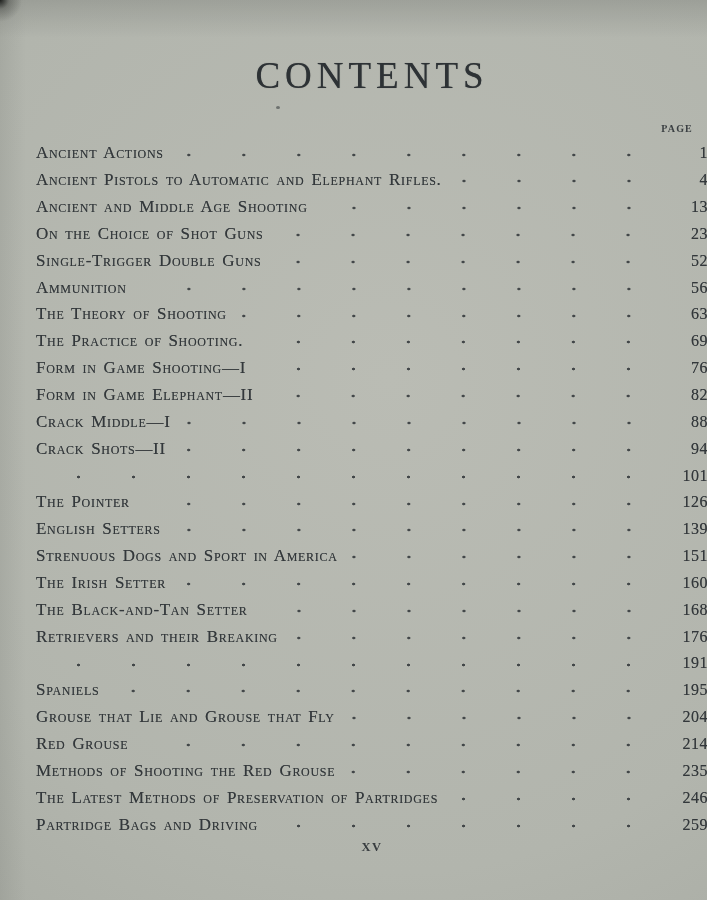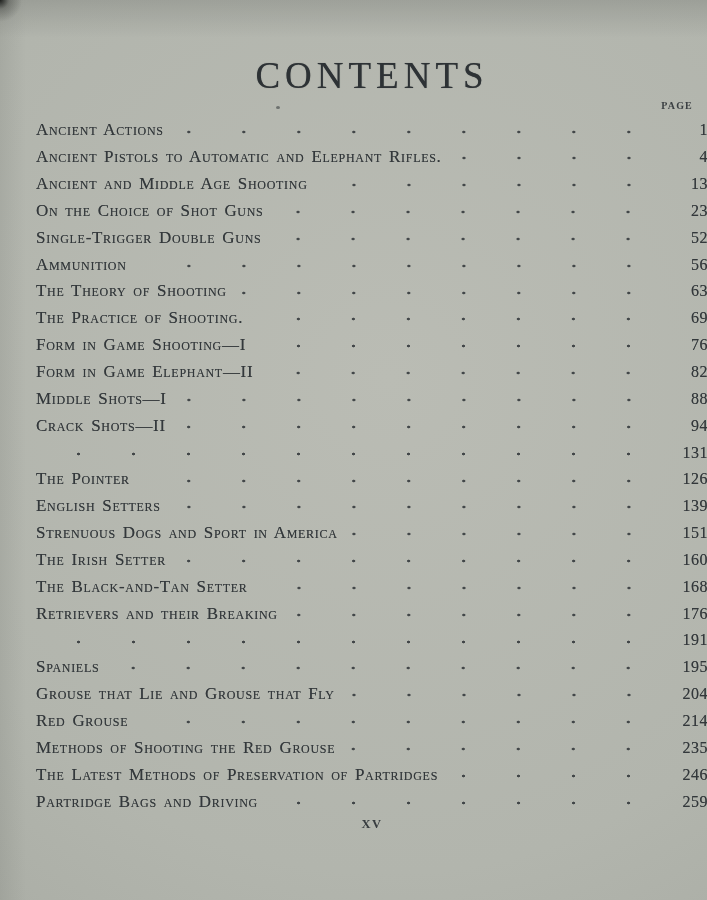--- a/index.html
+++ b/index.html
@@ -33,21 +33,21 @@
     letter-spacing: 5px;
     color: #2d3235;
     text-shadow: 0 0 0.7px rgba(45,50,53,0.65);
   }
   .speck {
     position: absolute; left: 276px; top: 106px;
     width: 4px; height: 3px; border-radius: 50%;
     background: rgba(50,54,56,0.55);
   }
   .page-col-label {
-    margin-top: 3px;
+    margin-top: 26px;
     text-align: right;
     padding-right: 15px;
     font-size: 10px;
     font-weight: bold;
     letter-spacing: 1.2px;
     color: #3a3f42;
   }
   .toc-list { margin-top: 6px; }
   .toc-row {
     display: flex;
@@ -150,34 +150,34 @@
     <span class="toc-page">76</span>
   </div>
 
   <div class="toc-row">
     <span class="toc-title">Form in Game Elephant—II</span>
     <span class="leader"></span>
     <span class="toc-page">82</span>
   </div>
 
   <div class="toc-row">
-    <span class="toc-title">Middle Shots—I</span>
+    <span class="toc-title">Crack Middle—I</span>
     <span class="leader"></span>
     <span class="toc-page">88</span>
   </div>
 
   <div class="toc-row">
     <span class="toc-title">Crack Shots—II</span>
     <span class="leader"></span>
     <span class="toc-page">94</span>
   </div>
 
   <div class="toc-row">
     <span class="leader"></span>
-    <span class="toc-page">131</span>
+    <span class="toc-page">101</span>
   </div>
 
   <div class="toc-row">
     <span class="toc-title">The Pointer</span>
     <span class="leader"></span>
     <span class="toc-page">126</span>
   </div>
 
   <div class="toc-row">
     <span class="toc-title">English Setters</span>

